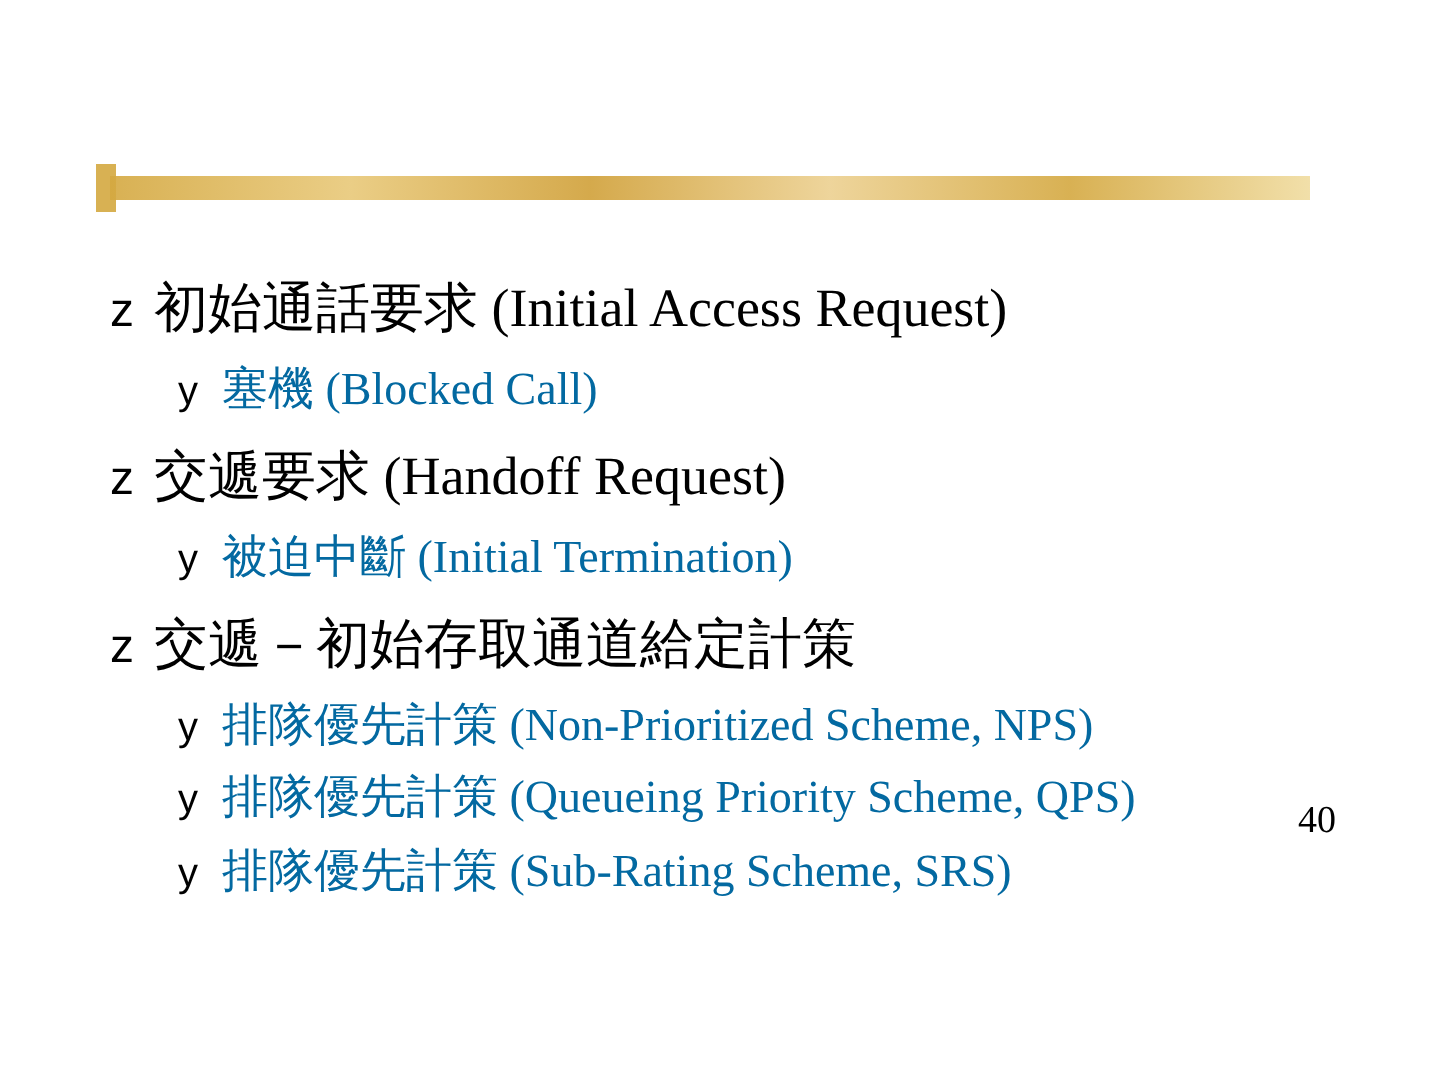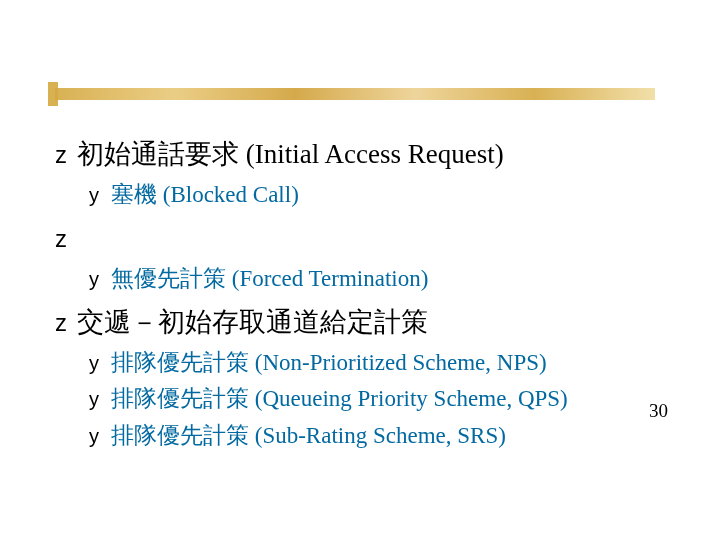--- a/index.html
+++ b/index.html
@@ -96,35 +96,35 @@
   <div class="content">
 
     <div class="lvl1">
       <span class="bullet1 b-z"></span><span>初始通話要求 (Initial Access Request)</span>
     </div>
     <div class="lvl2">
       <span class="bullet2 b-y"></span><span>塞機 (Blocked Call)</span>
     </div>
 
     <div class="lvl1">
-      <span class="bullet1 b-z"></span>
+      <span class="bullet1 b-z"></span><span>交遞要求 (Handoff Request)</span>
     </div>
     <div class="lvl2">
-      <span class="bullet2 b-y"></span><span>無優先計策 (Forced Termination)</span>
+      <span class="bullet2 b-y"></span><span>被迫中斷 (Initial Termination)</span>
     </div>
 
     <div class="lvl1">
       <span class="bullet1 b-z"></span><span>交遞－初始存取通道給定計策</span>
     </div>
     <div class="lvl2">
       <span class="bullet2 b-y"></span><span>排隊優先計策 (Non-Prioritized Scheme, NPS)</span>
     </div>
     <div class="lvl2">
       <span class="bullet2 b-y"></span><span>排隊優先計策 (Queueing Priority Scheme, QPS)</span>
     </div>
     <div class="lvl2">
       <span class="bullet2 b-y"></span><span>排隊優先計策 (Sub-Rating Scheme, SRS)</span>
     </div>
 
   </div>
 
-  <div class="pagenum">30</div>
+  <div class="pagenum">40</div>
 </div>
 
 </body></html>

